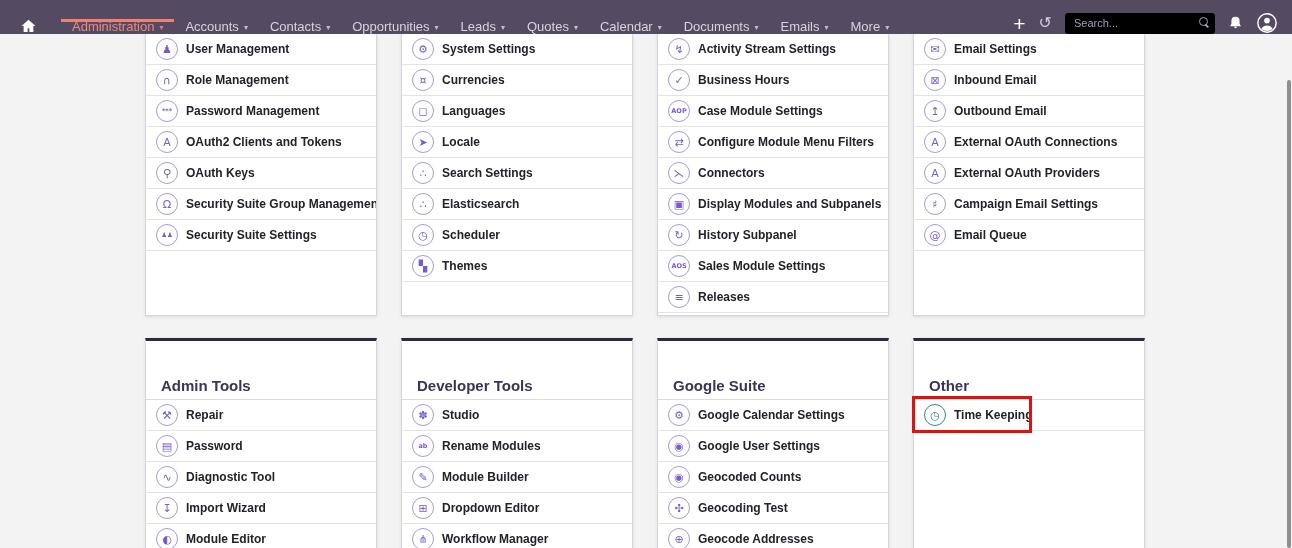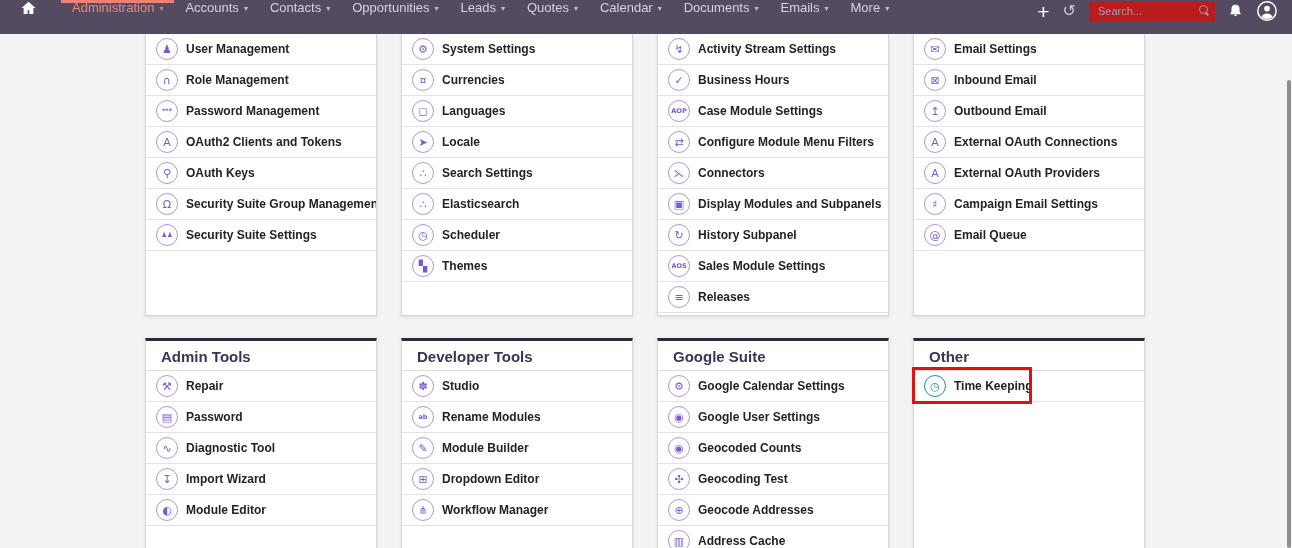--- a/index.html
+++ b/index.html
@@ -17,41 +17,41 @@
   *{box-sizing:border-box;margin:0;padding:0;}
   html,body{width:1292px;height:548px;overflow:hidden;}
   body{
     font-family:"Liberation Sans", sans-serif;
     background:var(--page-bg);
     position:relative;
   }
   
   .navbar{
     height:34px;background:var(--nav-bg);
-    display:flex;align-items:flex-start;
+    display:flex;align-items:flex-end;
     padding:0 14px 0 10px;position:relative;z-index:5;
   }
   .home-btn{display:flex;align-items:center;padding:0 10px;margin-right:14px;cursor:pointer;}
   .nav-items{display:flex;align-items:stretch;}
   .nav-item{
     position:relative;display:flex;align-items:center;gap:5px;
     padding:0 11px;color:var(--nav-text);font-size:13px;cursor:pointer;white-space:nowrap;
     text-decoration:none;
   }
   .nav-item .caret{font-size:8px;opacity:.85;margin-top:2px;}
   .nav-item.active{color:var(--active-tab);}
   .nav-item.active::before{
     content:"";position:absolute;top:0;left:0;right:0;height:3px;background:var(--active-bar);
   }
   .nav-right{margin-left:auto;display:flex;align-items:center;gap:13px;}
   .nav-icon-btn{display:flex;align-items:center;justify-content:center;cursor:pointer;color:#e8e5ee;}
   .plus-glyph{font-size:21px;font-weight:400;color:#fff;line-height:1;}
   .history-glyph{font-size:16px;color:#d3ced e0;color:#d3cede;line-height:1;}
   .searchbox{
-    position:relative;width:126px;height:21px;background:#b91c1c;border-radius:3px;
+    position:relative;width:150px;height:21px;background:#000000;border-radius:3px;
     display:flex;align-items:center;
   }
   .searchbox input{
     width:100%;height:100%;background:transparent;border:none;outline:none;
     color:#e6e2ee;font-size:11px;padding:0 22px 0 9px;font-family:"Liberation Sans",sans-serif;
   }
   .searchbox input::placeholder{color:#a59cb8;}
   .mag{position:absolute;right:7px;top:4px;width:9px;height:9px;pointer-events:none;}
   .mag::before{content:"";position:absolute;width:7px;height:7px;border:1.5px solid #a59cb8;border-radius:50%;}
   .mag::after{content:"";position:absolute;width:4px;height:1.5px;background:#a59cb8;transform:rotate(45deg);left:6px;top:8px;}
@@ -61,21 +61,21 @@
   .grid.section-1{height:282px;}
   .grid.section-2{margin-top:22px;}
   .panel{
     width:232px;background:#fff;border:1px solid #d8d8d8;
     box-shadow:0 1px 3px rgba(0,0,0,.10);
   }
   .section-1 .panel{border-top:none;height:282px;overflow:hidden;}
   .section-2 .panel{border-top:3px solid #2c2840;min-height:220px;}
   .panel-header{
     font-size:15px;font-weight:bold;color:var(--header-text);
-    padding:7px 12px 6px 15px;border-bottom:1px solid #dcdcdc;height:30px;
+    padding:7px 12px 6px 15px;border-bottom:1px solid #dcdcdc;height:30px;margin-top:29px;
   }
   .row{
     display:flex;align-items:center;height:31px;padding:0 8px 0 10px;
     border-bottom:1px solid #e3e3e3;cursor:pointer;position:relative;background:#fff;
   }
   .row .lbl{font-size:12px;color:var(--row-text);white-space:nowrap;font-weight:bold;}
   .icn{
     flex:0 0 22px;width:22px;height:22px;border:1.5px solid var(--ring);border-radius:50%;
     color:var(--accent);display:flex;align-items:center;justify-content:center;
     font-size:11px;line-height:1;margin-right:8px;

